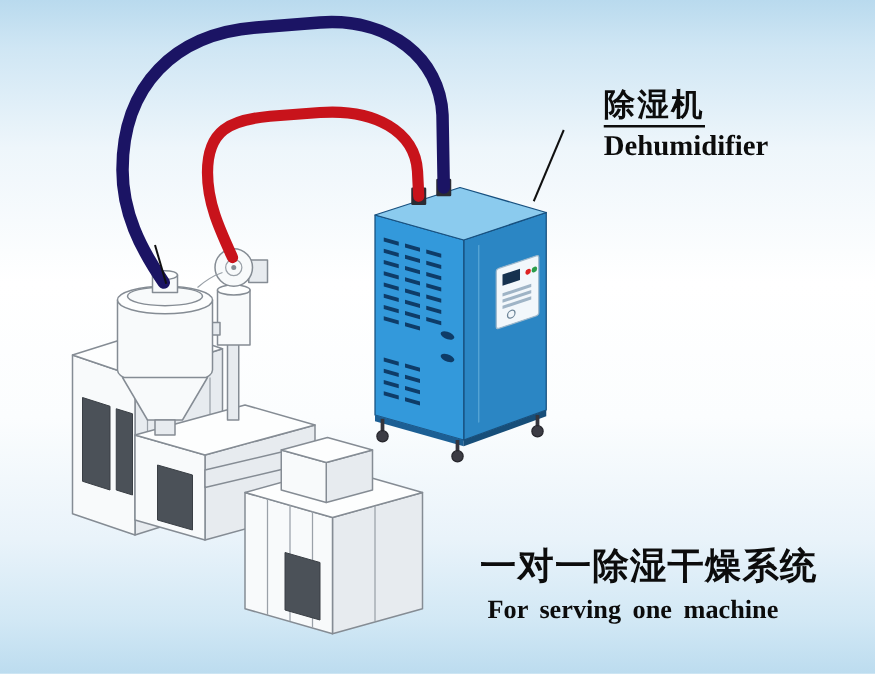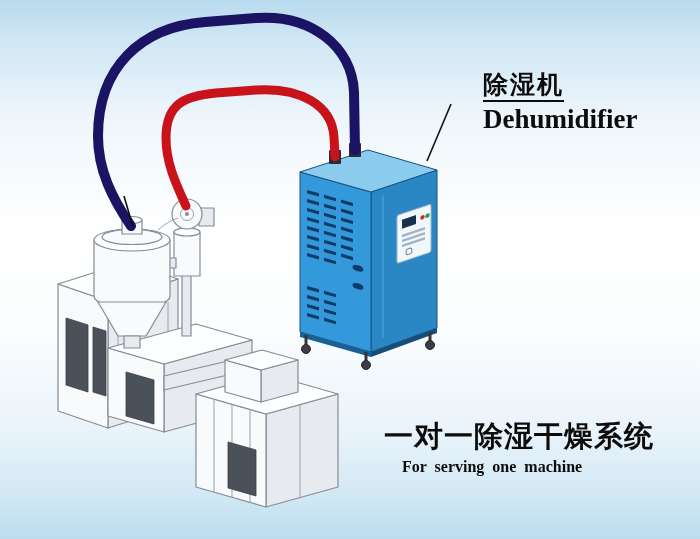--- a/index.html
+++ b/index.html
@@ -21,23 +21,23 @@
   .pipe{fill:none;stroke-linecap:round;}
   .stem{stroke:#35353d;stroke-width:3;}
   .wheel{fill:#3c3c44;stroke:#26262c;stroke-width:1;}
   .leader{stroke:#101010;stroke-width:1.6;}
   
   .lbl{position:absolute;color:#0c0c0c;line-height:1.15;}
   .zh{font-family:"Liberation Sans",sans-serif;font-weight:bold;letter-spacing:2px;}
   .en{font-family:"Liberation Serif",serif;font-weight:bold;}
   .ul{display:inline-block;border-bottom:2.5px solid #0c0c0c;padding-bottom:1px;}
   .sz-label{font-size:25px;}
-  .sz-sub{font-size:27px;margin-top:2px;}
+  .sz-sub{font-size:23px;margin-top:2px;}
   .sz-cap{font-size:29px;letter-spacing:1px;}
-  .sz-cap-en{font-size:16px;margin-top:5px;margin-left:18px;word-spacing:4px;font-family:Liberation Serif, serif;}
+  .sz-cap-en{font-size:21px;margin-top:5px;margin-left:6px;word-spacing:4px;font-family:Liberation Serif, serif;}
 </style>
 </head>
 <body>
 
 <div class="stage">
 
 <svg width="700" height="539" viewBox="0 0 700 539">
 
   <g>
 
@@ -177,18 +177,18 @@
 </svg>
 
 <div class="lbl" style="left:50px;top:158px;">
 </div>
 
 <div class="lbl" style="left:449px;top:70px;margin-left:34px;">
   <div><span class="zh ul sz-label">除湿机</span></div>
   <div class="en sz-sub">Dehumidifier</div>
 </div>
 
-<div class="lbl" style="left:384px;top:420px;">
+<div class="lbl" style="left:384px;top:437px;">
   <div class="zh sz-cap">一对一除湿干燥系统</div>
   <div class="en sz-cap-en">For serving one machine</div>
 </div>
 
 </div>
 
 </body></html>

